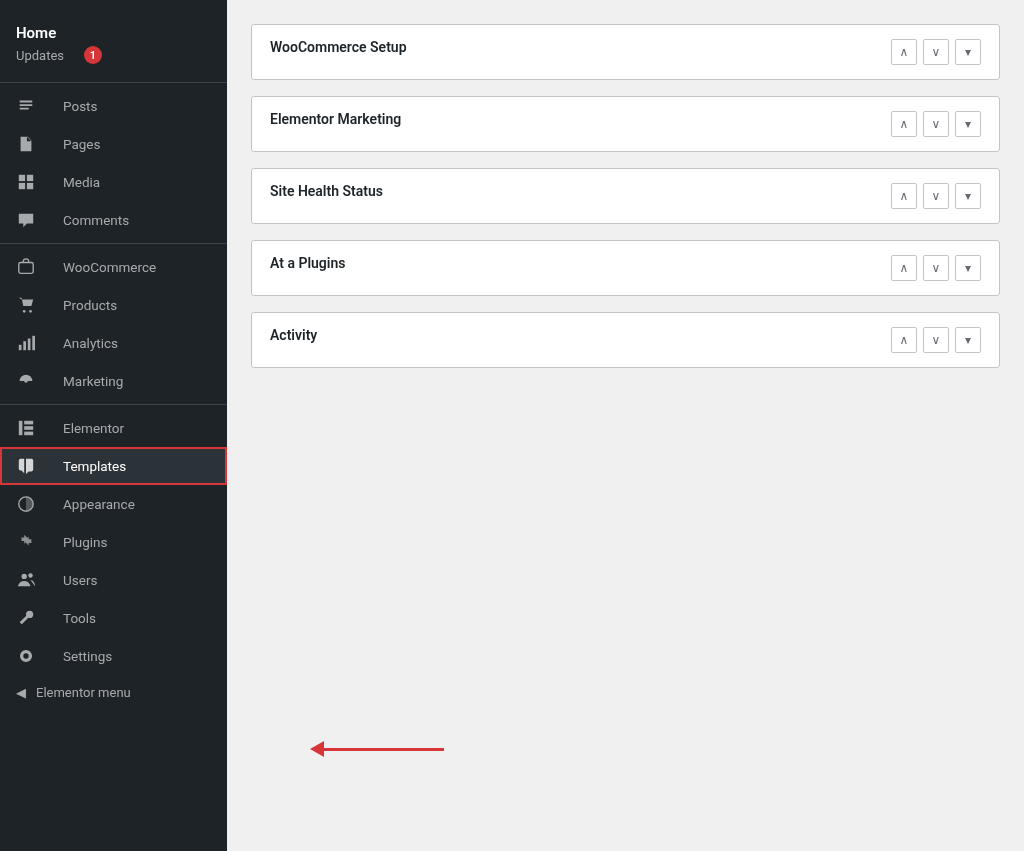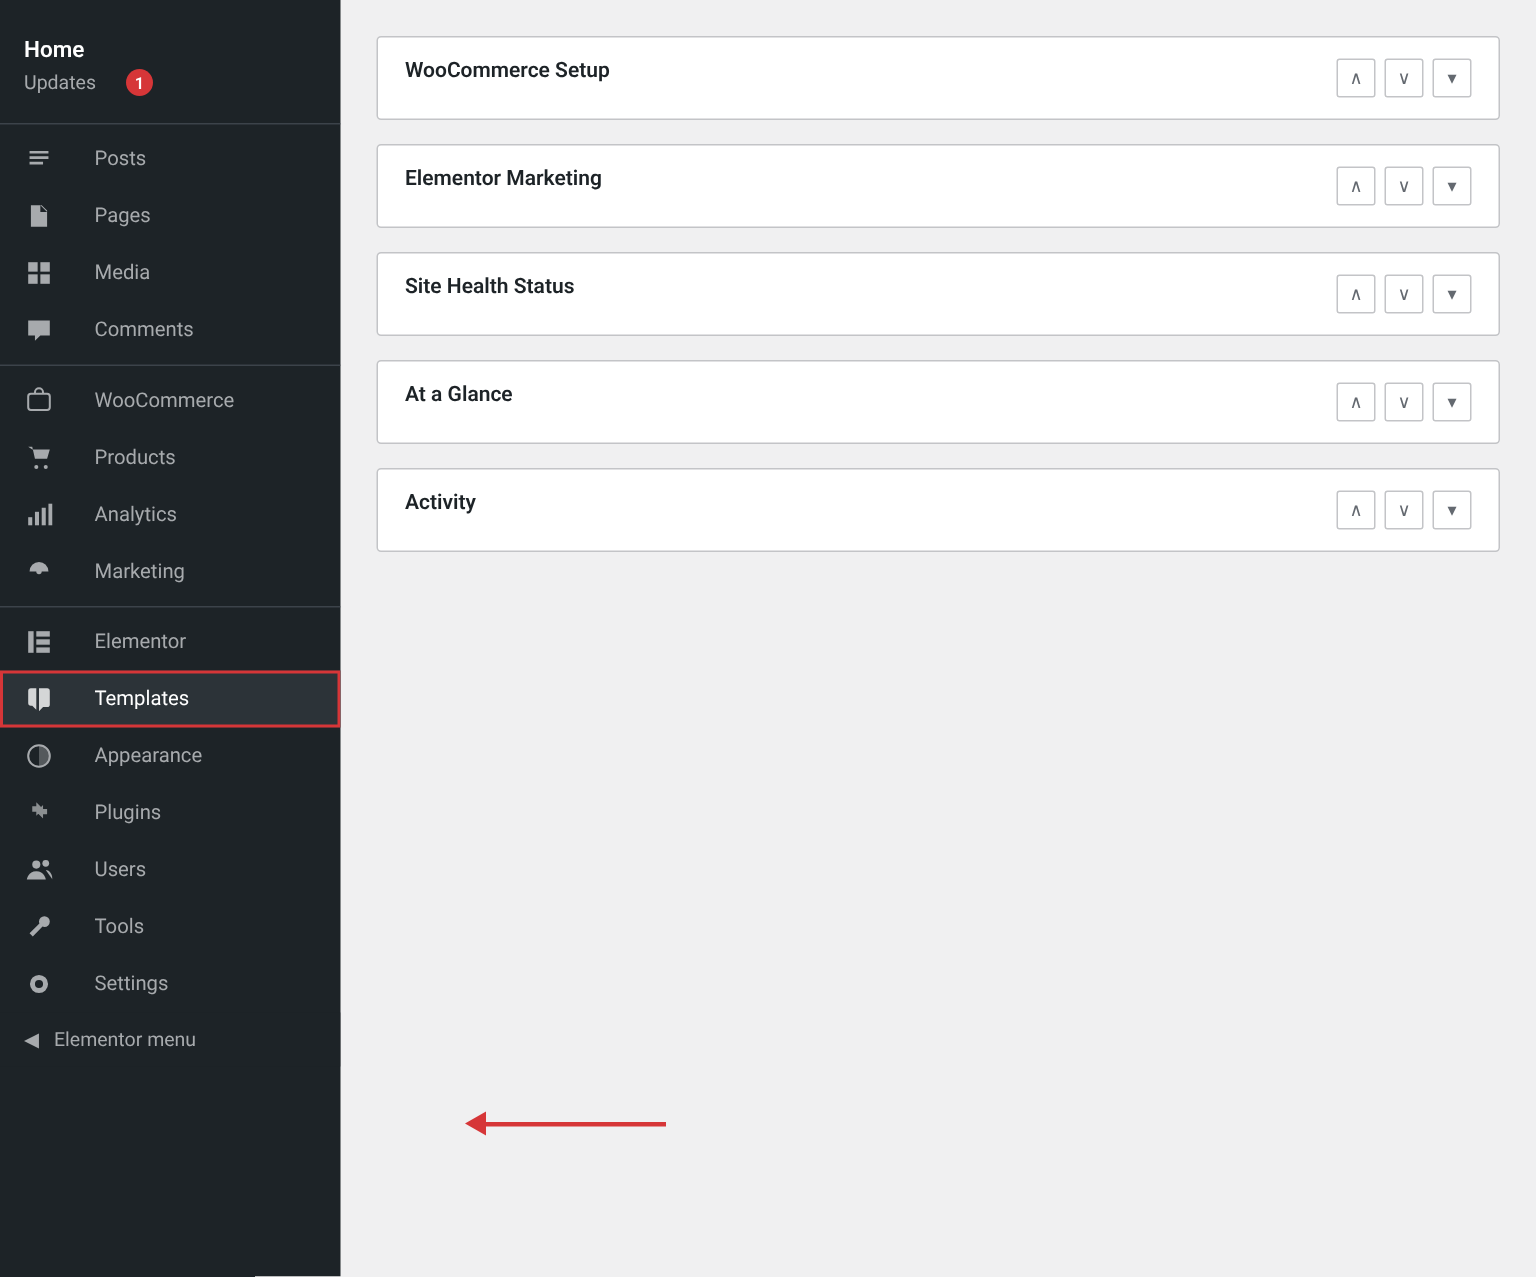--- a/index.html
+++ b/index.html
@@ -391,21 +391,21 @@
       <div class="widget-controls">
         <button class="ctrl-btn">∧</button>
         <button class="ctrl-btn">∨</button>
         <button class="ctrl-btn">▾</button>
       </div>
     </div>
   </div>
 
   <div class="widget-panel">
     <div class="widget-header">
-      <span class="widget-title">At a Glance</span>
+      <span class="widget-title">At a Plugins</span>
       <div class="widget-controls">
         <button class="ctrl-btn">∧</button>
         <button class="ctrl-btn">∨</button>
         <button class="ctrl-btn">▾</button>
       </div>
     </div>
   </div>
 
   <div class="widget-panel">
     <div class="widget-header">

